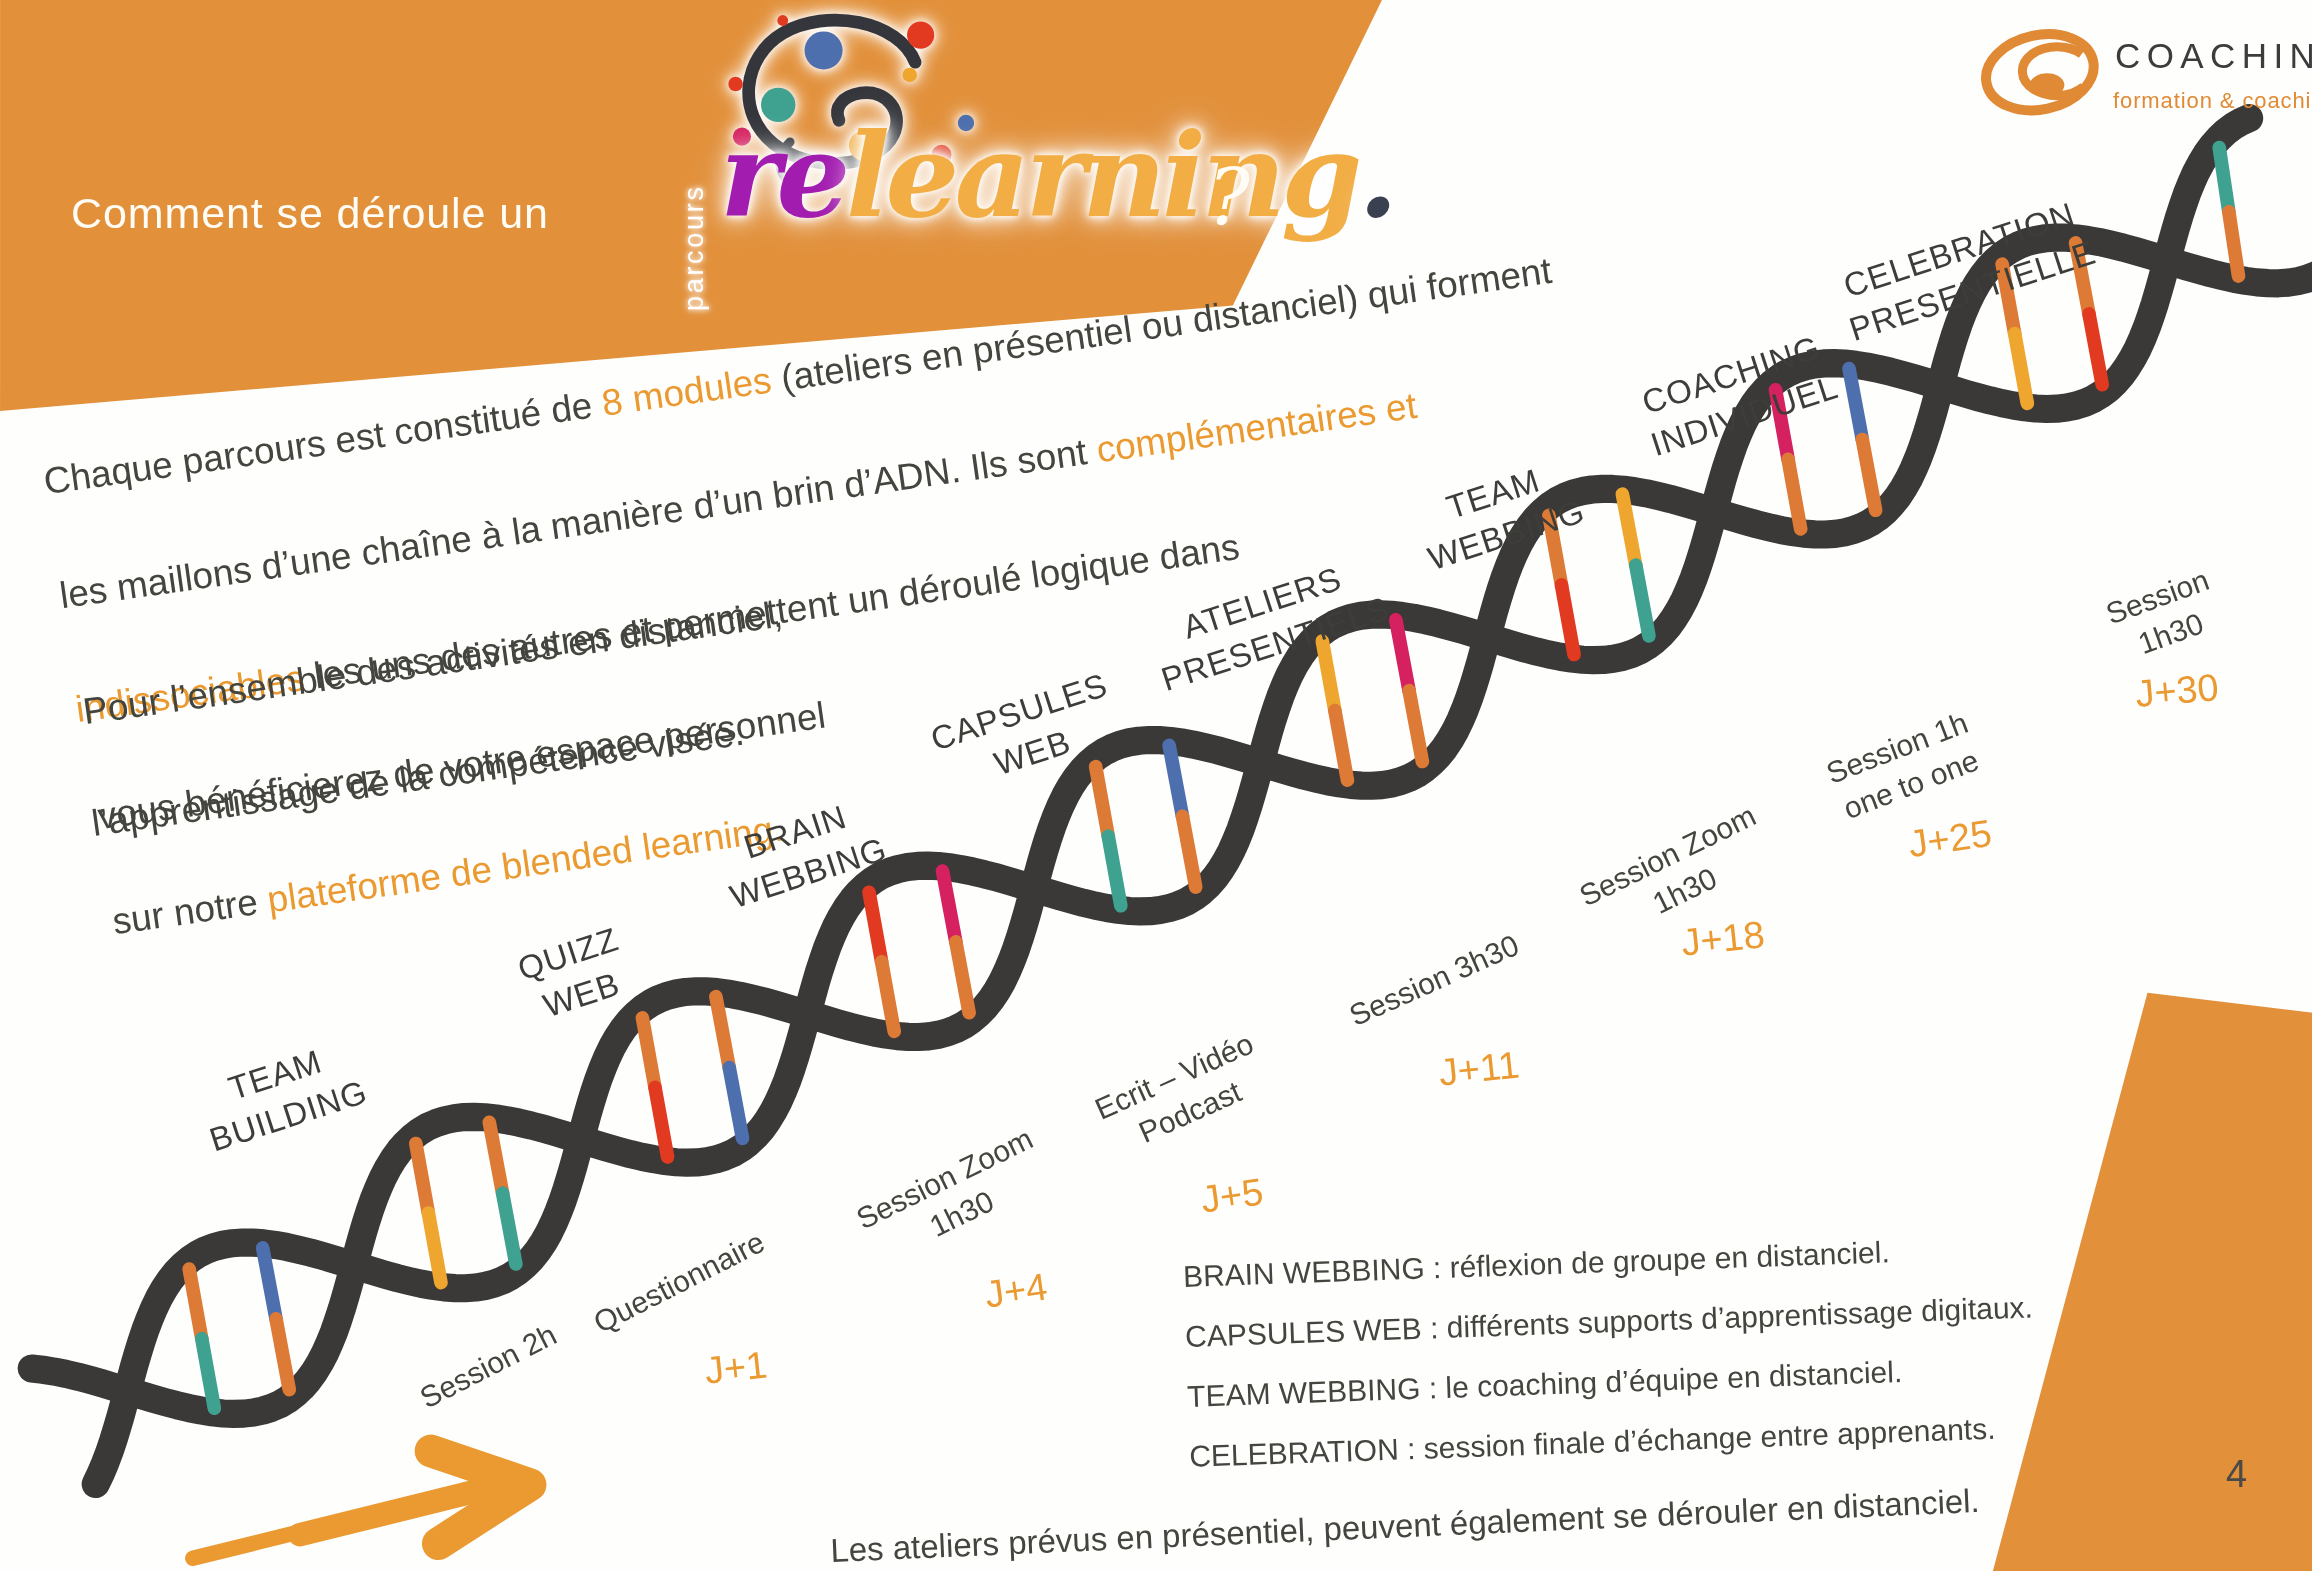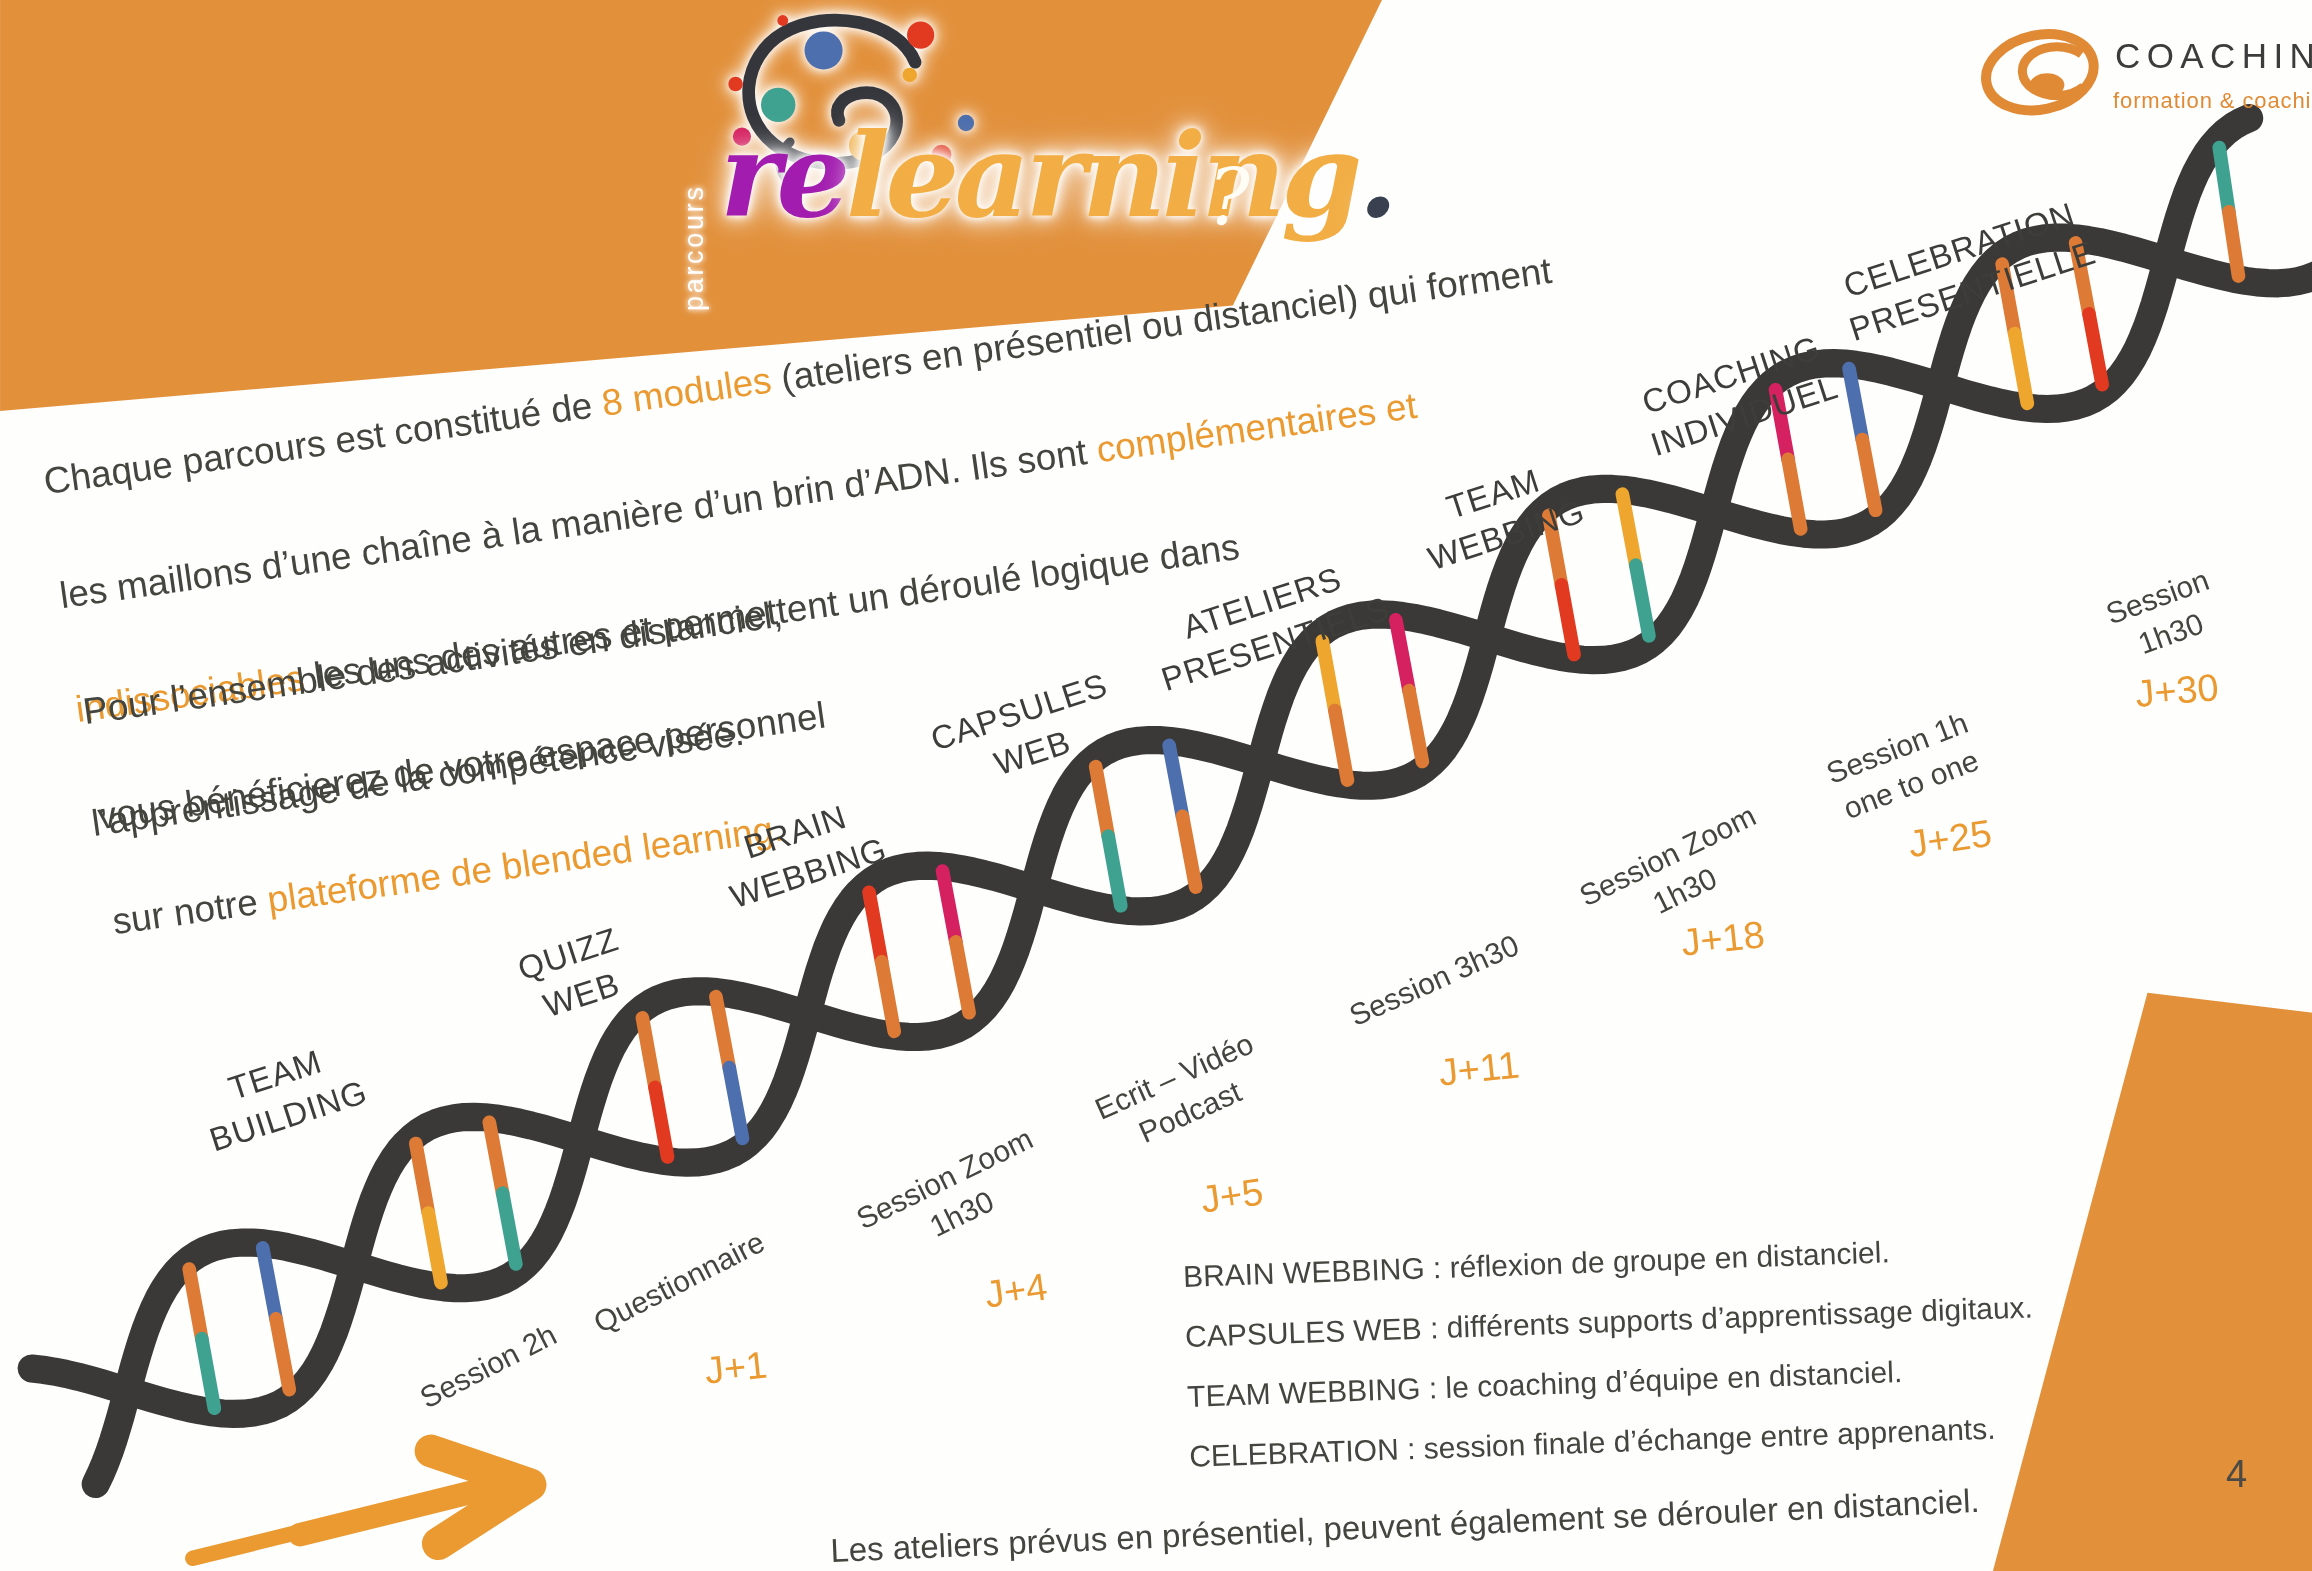--- a/index.html
+++ b/index.html
@@ -142,20 +142,21 @@
         <line x1="2176.5" y1="9.8" x2="2151.5" y2="85.0" stroke="#DD7A35" stroke-width="15" stroke-linecap="round"></line>
         <line x1="2404.5" y1="-84.3" x2="2379.5" y2="-10.7" stroke="#DD7A35" stroke-width="15" stroke-linecap="round"></line>
         <line x1="2379.5" y1="-10.7" x2="2354.5" y2="63.0" stroke="#EFA62F" stroke-width="15" stroke-linecap="round"></line>
         <line x1="2486.5" y1="-65.5" x2="2461.5" y2="9.8" stroke="#DD7A35" stroke-width="15" stroke-linecap="round"></line>
         <line x1="2461.5" y1="9.8" x2="2436.5" y2="85.0" stroke="#E23A20" stroke-width="15" stroke-linecap="round"></line>
         <line x1="2675.5" y1="-80.7" x2="2650.5" y2="-13.8" stroke="#3FA291" stroke-width="15" stroke-linecap="round"></line>
         <line x1="2650.5" y1="-13.8" x2="2625.5" y2="53.2" stroke="#DD7A35" stroke-width="15" stroke-linecap="round"></line>
       </g>
   </svg>
 
+  <div class="page-title">Comment se déroule un</div>
 
   <div class="logo">
     <svg class="spiral" width="255" height="195" viewBox="0 0 280 215">
       <path d="M208,62 C190,16 110,2 62,30 C18,56 10,118 52,152 C92,184 166,180 184,142 C196,116 176,92 148,96 C128,99 118,112 124,126" fill="none" stroke="#34363C" stroke-width="14" stroke-linecap="round"></path>
       <path d="M70,150 C52,168 56,192 82,200" fill="none" stroke="#34363C" stroke-width="10" stroke-linecap="round"></path>
       <circle cx="107" cy="49" r="21" fill="#4E6FAD"></circle>
       <circle cx="214" cy="32" r="15" fill="#E23A20"></circle>
       <circle cx="202" cy="76" r="8" fill="#EFA62F"></circle>
       <circle cx="57" cy="109" r="19" fill="#3FA291"></circle>
       <circle cx="10" cy="86" r="8" fill="#E23A20"></circle>

